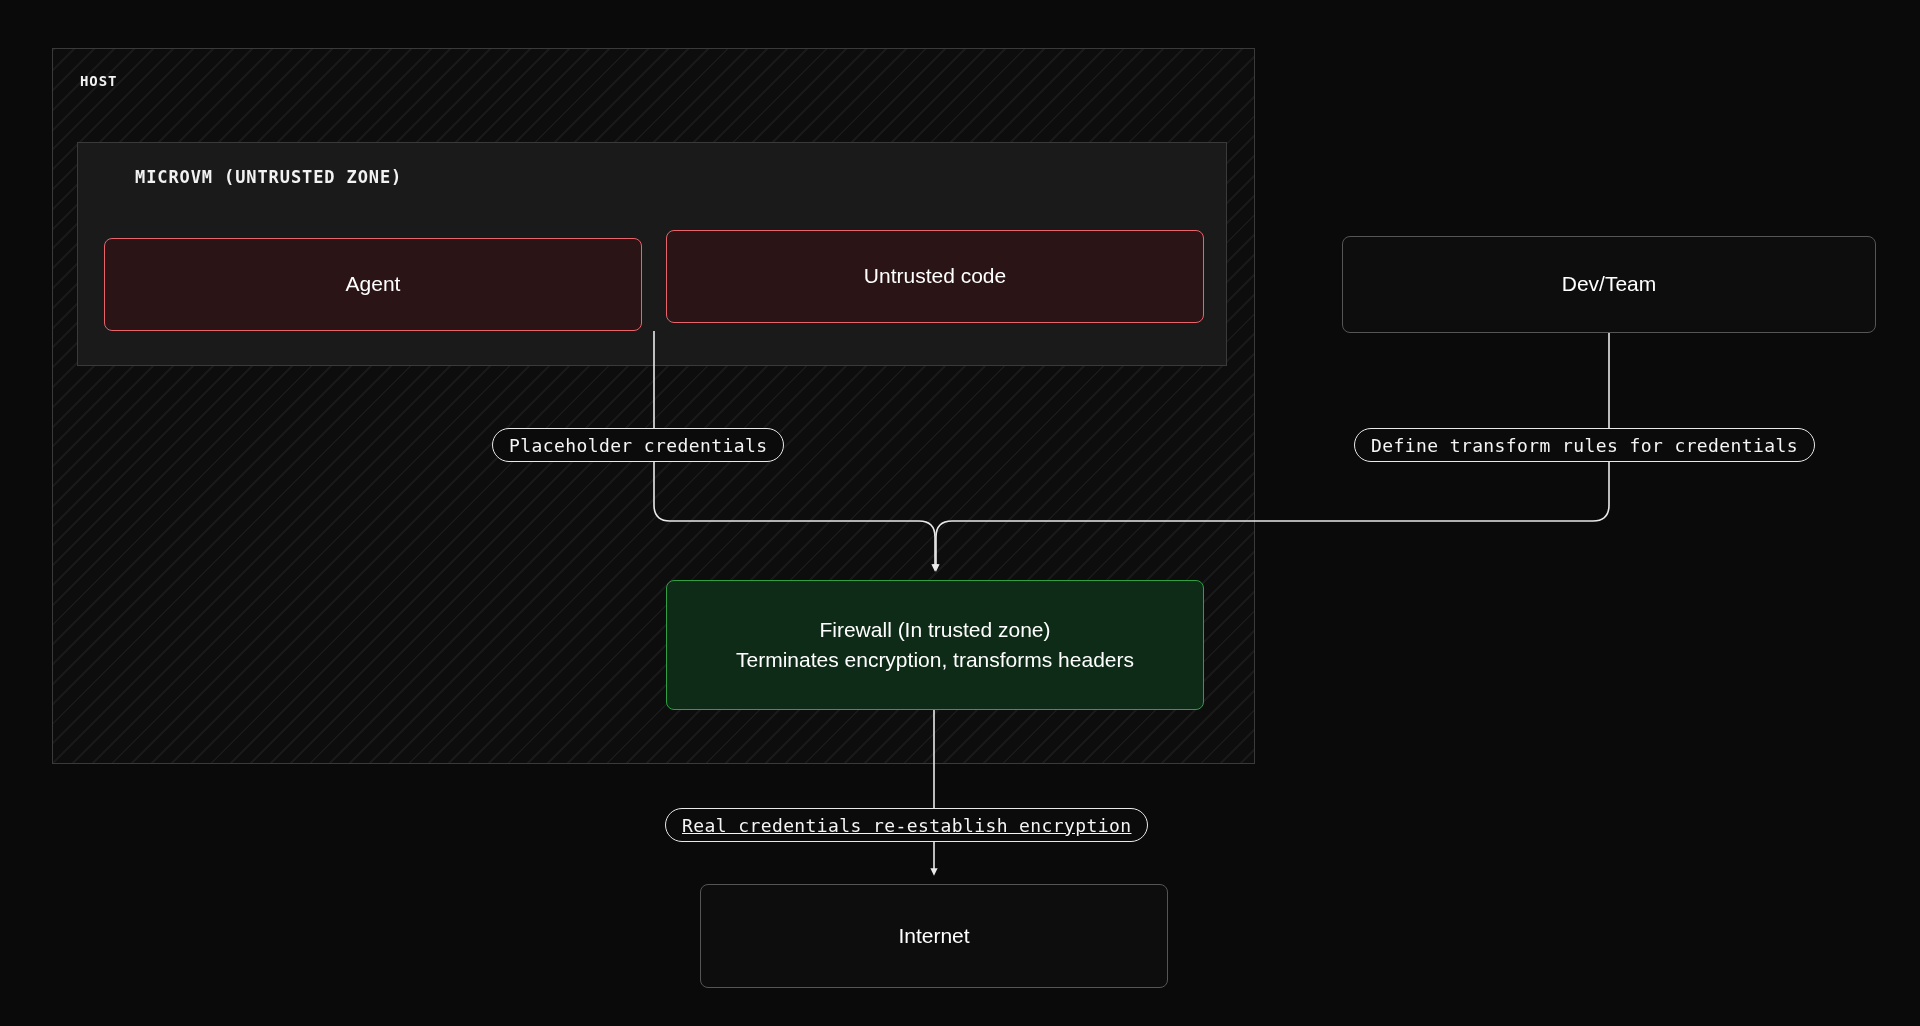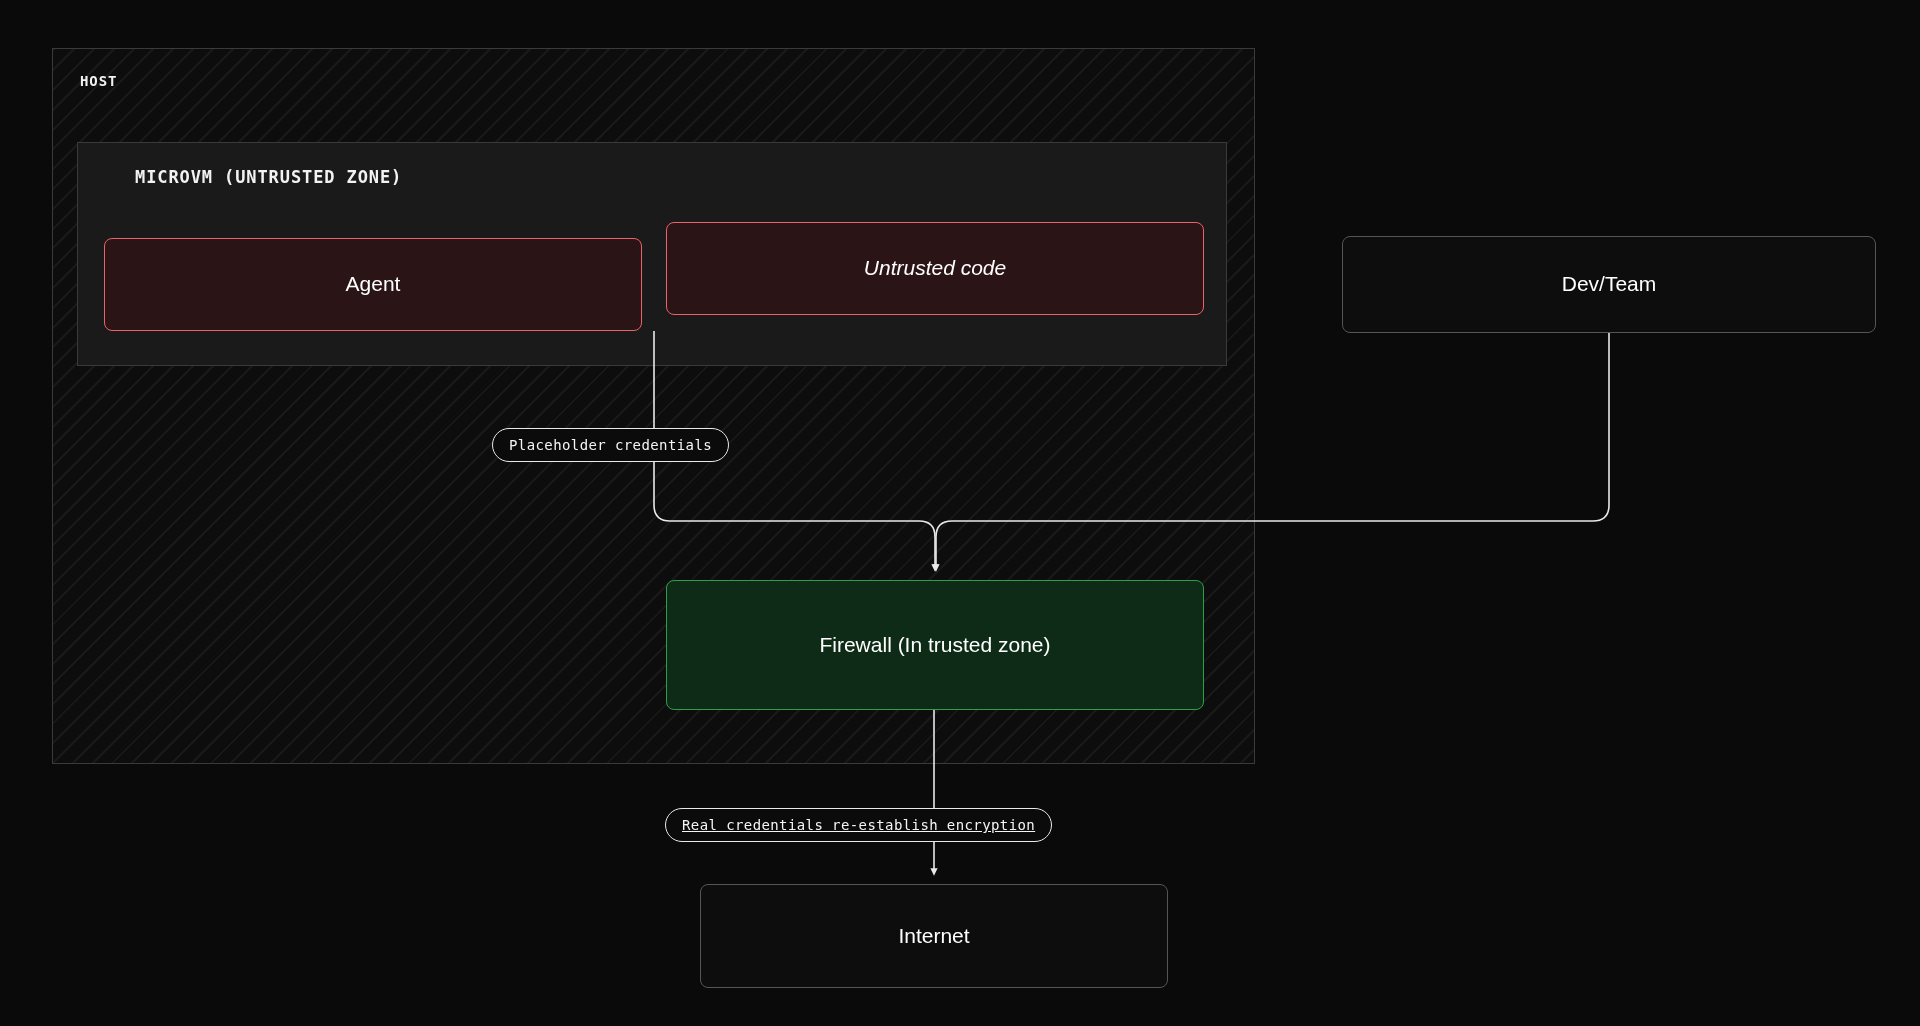--- a/index.html
+++ b/index.html
@@ -103,37 +103,37 @@
     border: 1.2px solid #555555;
     background: #0d0d0d;
     text-align: right;
   }
   .node.safe {
     border: 1.4px solid #2f9e44;
     background: #0d2b16;
   }
 
   #node-agent      { left: 104px;  top: 238px; width: 538px; height: 93px; }
-  #node-untrusted  { left: 666px;  top: 222px; width: 538px; height: 93px; font-style: italic; }
+  #node-untrusted  { left: 666px;  top: 230px; width: 538px; height: 93px; }
   #node-devteam    { left: 1342px; top: 236px; width: 534px; height: 97px; }
   #node-firewall   { left: 666px;  top: 580px; width: 538px; height: 130px; }
   #node-internet   { left: 700px;  top: 884px; width: 468px; height: 104px; }
 
   .node-line { display: block; }
 
   
   .pill {
     position: absolute;
     box-sizing: border-box;
     border: 1.4px solid #e9e9e9;
     border-radius: 999px;
     background: #0b0b0b;
     color: #f5f5f5;
     font-family: "DejaVu Sans Mono", "Liberation Mono", monospace;
-    font-size: 14px;
+    font-size: 18px;
     letter-spacing: 0.4px;
     display: flex;
     align-items: center;
     justify-content: center;
     white-space: nowrap;
     height: 34px;
     padding: 0 16px;
   }
   #pill-placeholder { left: 492px;  top: 428px; }
   #pill-define      { left: 1354px; top: 428px; }
@@ -173,24 +173,26 @@
   <div class="node danger" id="node-untrusted">
     <span class="node-line">Untrusted code</span>
   </div>
 
   <div class="node neutral" id="node-devteam">
     <span class="node-line">Dev/Team</span>
   </div>
 
   <div class="node safe" id="node-firewall">
     <span class="node-line">Firewall (In trusted zone)</span>
+    <span class="node-line">Terminates encryption, transforms headers</span>
   </div>
 
   <div class="node neutral" id="node-internet">
     <span class="node-line">Internet</span>
   </div>
 
   <div class="pill" id="pill-placeholder">Placeholder credentials</div>
 
+  <div class="pill" id="pill-define">Define transform rules for credentials</div>
 
   <div class="pill" id="pill-real">Real credentials re-establish encryption</div>
 
 </div>
 
 </body></html>

